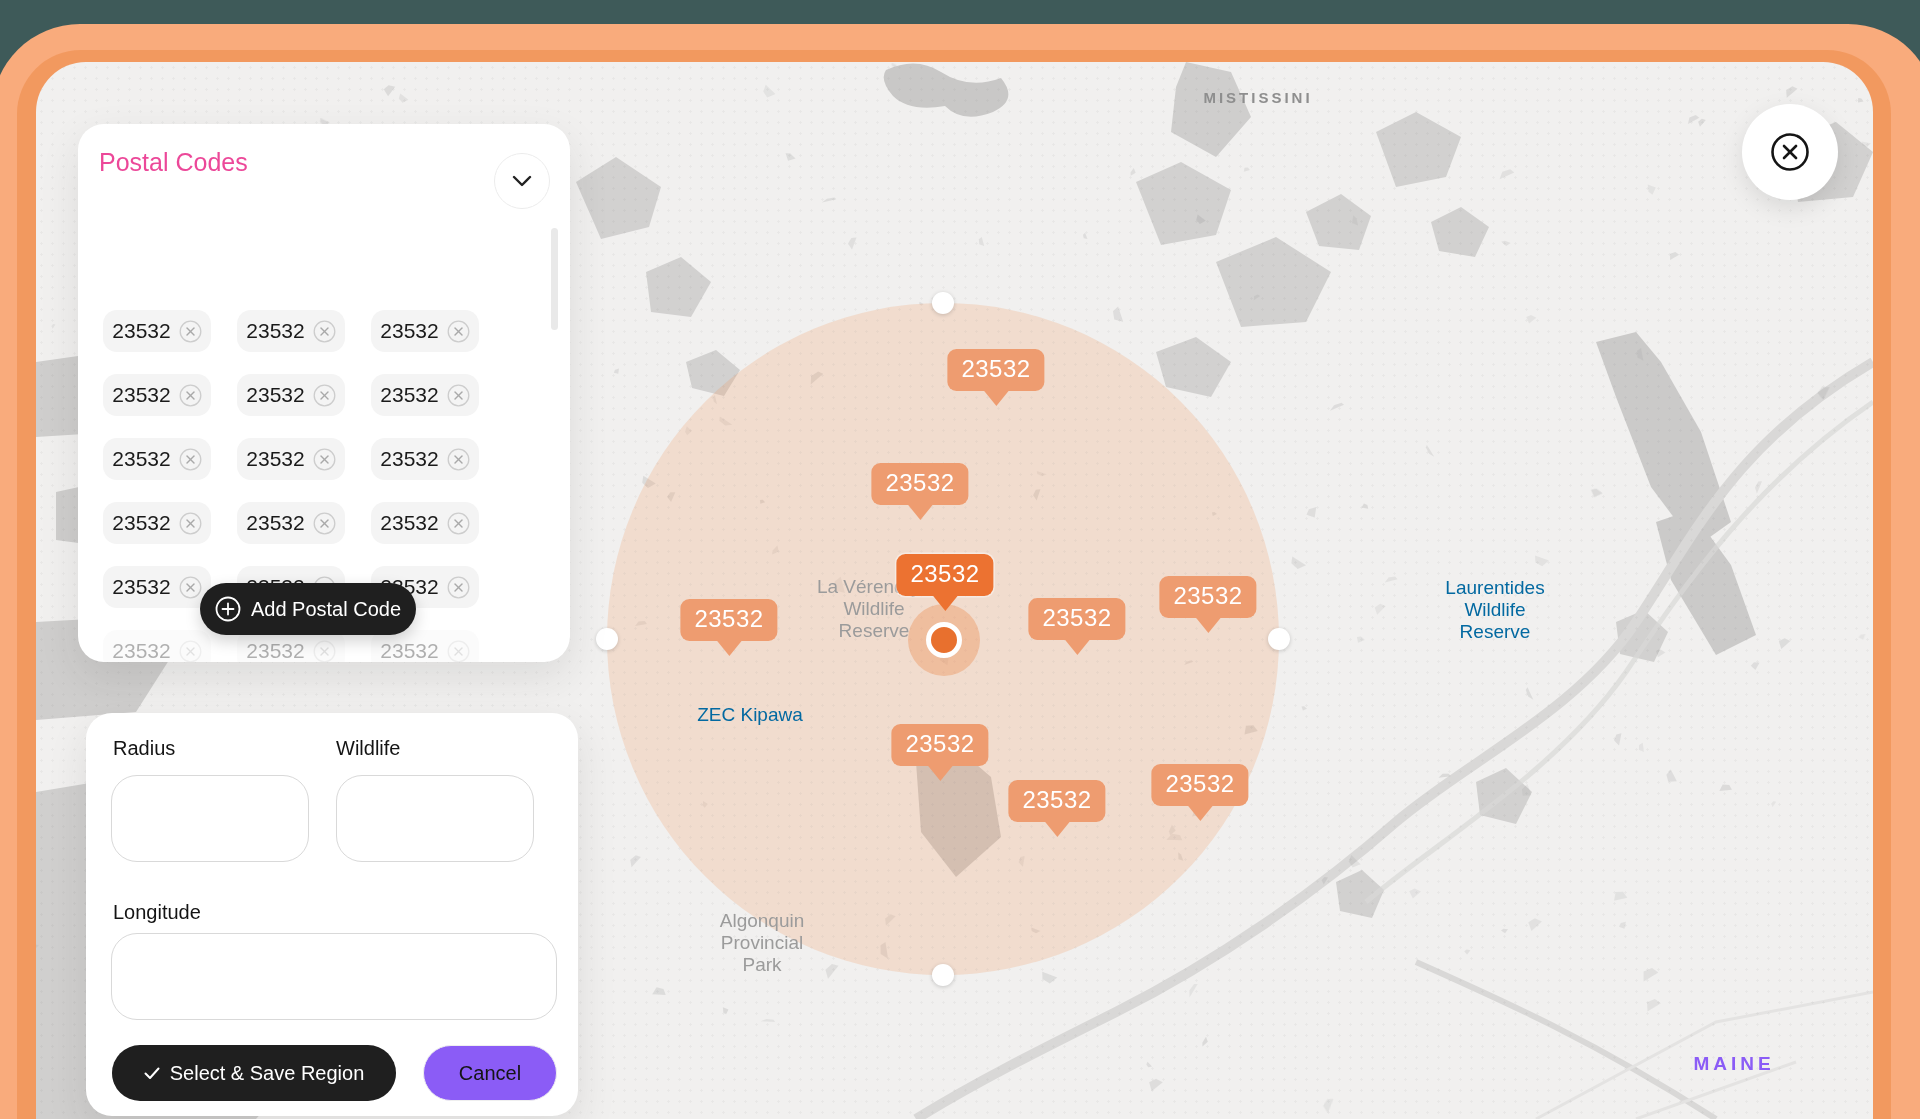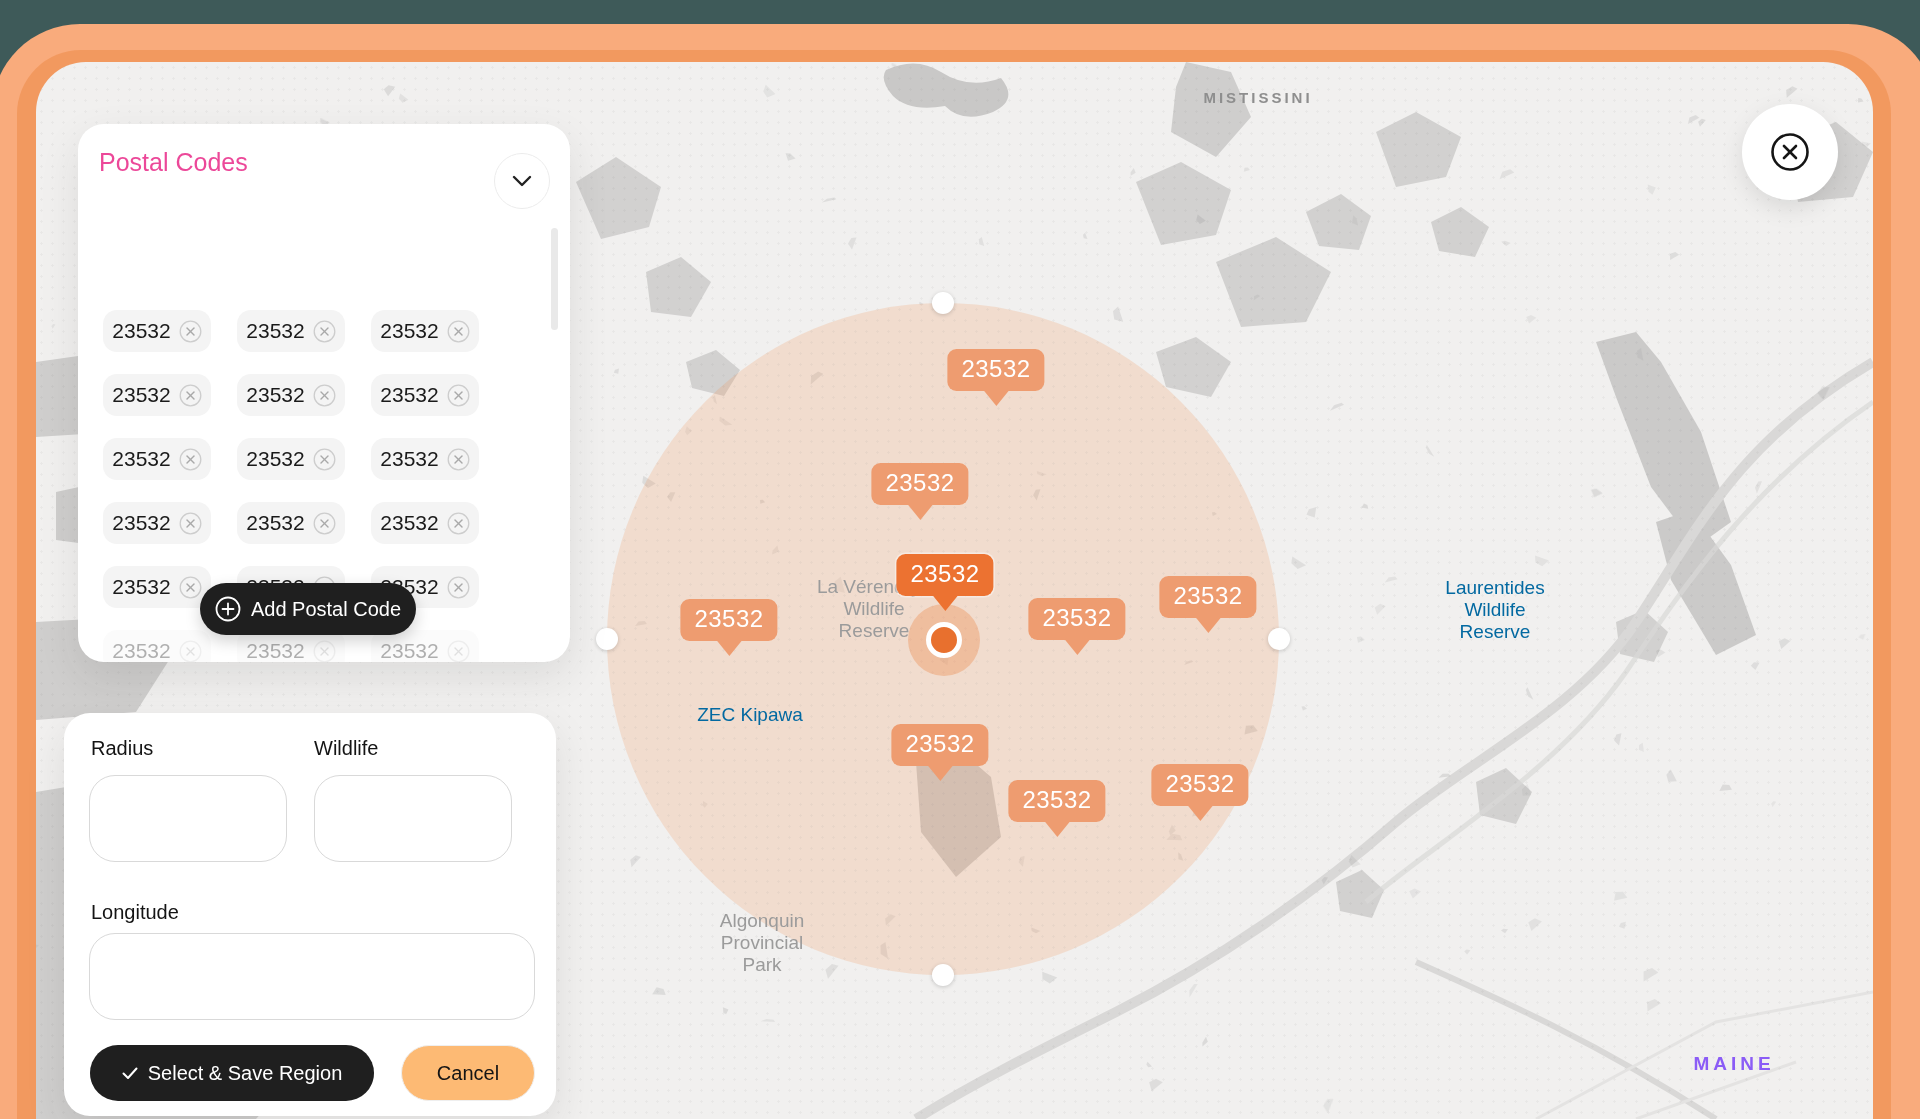--- a/index.html
+++ b/index.html
@@ -38,21 +38,21 @@
   
   .map-label{position:absolute;transform:translateX(-50%);text-align:center;z-index:4;
     color:#9B9B9B;font-size:19px;line-height:22px;white-space:pre-line;}
   .map-label.territory{letter-spacing:3px;font-size:15px;color:#8E8E8E;font-weight:bold;}
   .map-label.state{letter-spacing:4px;font-size:19px;color:#8b5cf6;font-weight:bold;}
   .map-label.reserve-italic{color:#0369a1;}
   
   .panel{position:absolute;background:#fff;border-radius:26px;z-index:10;
     box-shadow:0 16px 40px rgba(40,40,40,0.10);}
   #postal-panel{left:78px;top:124px;width:492px;height:538px;overflow:hidden;}
-  #region-panel{left:64px;top:713px;width:492px;height:403px;}
+  #region-panel{left:86px;top:713px;width:492px;height:403px;}
   .panel-title{position:absolute;left:21px;top:24px;font-size:25px;font-weight:400;color:#ec4899;}
   .chevron-btn{position:absolute;left:416px;top:29px;width:56px;height:56px;border-radius:50%;
     background:#fff;border:1px solid #ECECEC;display:flex;align-items:center;justify-content:center;cursor:pointer;}
   .search-wrap{position:absolute;left:26px;top:99px;width:444px;height:57px;}
   .search-wrap input{width:100%;height:100%;box-sizing:border-box;border:1.5px solid #E8E8E8;
     border-radius:29px;padding:0 16px 0 50px;font-size:20px;color:#333;outline:none;
     font-family:inherit;background:#fff;}
   .search-wrap input::placeholder{color:#C6C6C6;}
   .search-icon{position:absolute;left:18px;top:17px;}
   .scroll-thumb{position:absolute;left:473px;top:104px;width:7px;height:102px;border-radius:4px;background:#E9E9E9;}
@@ -65,21 +65,21 @@
   .add-btn{position:absolute;left:122px;top:459px;width:216px;height:52px;border-radius:26px;
     background:#1F1F1F;color:#fff;border:none;font-size:20px;font-family:inherit;display:flex;
     align-items:center;justify-content:center;gap:10px;cursor:pointer;z-index:2;
     box-shadow:0 6px 16px rgba(0,0,0,0.18);}
   .field-label{position:absolute;font-size:20px;color:#141414;}
   .field-input{position:absolute;box-sizing:border-box;border:1.5px solid #D9D9D9;border-radius:26px;
     font-size:22px;padding:0 20px;color:#222;outline:none;font-family:inherit;background:#fff;}
   .btn-dark{position:absolute;border:none;border-radius:28px;background:#1F1F1F;color:#ffffff;
     font-size:20px;font-family:inherit;display:flex;align-items:center;justify-content:center;
     gap:10px;cursor:pointer;}
-  .btn-light{position:absolute;border:1.5px solid #EFEFEF;border-radius:28px;background:#fdba74;
+  .btn-light{position:absolute;border:1.5px solid #EFEFEF;border-radius:28px;background:#8b5cf6;
     color:#141414;font-size:20px;font-family:inherit;display:flex;align-items:center;
     justify-content:center;cursor:pointer;}
   .close-btn{position:absolute;left:1742px;top:104px;width:96px;height:96px;border-radius:50%;
     background:#fff;border:none;display:flex;align-items:center;justify-content:center;
     cursor:pointer;z-index:10;box-shadow:0 8px 24px rgba(0,0,0,0.10);}
 </style>
 </head>
 <body>
 
 <div class="frame"></div>

